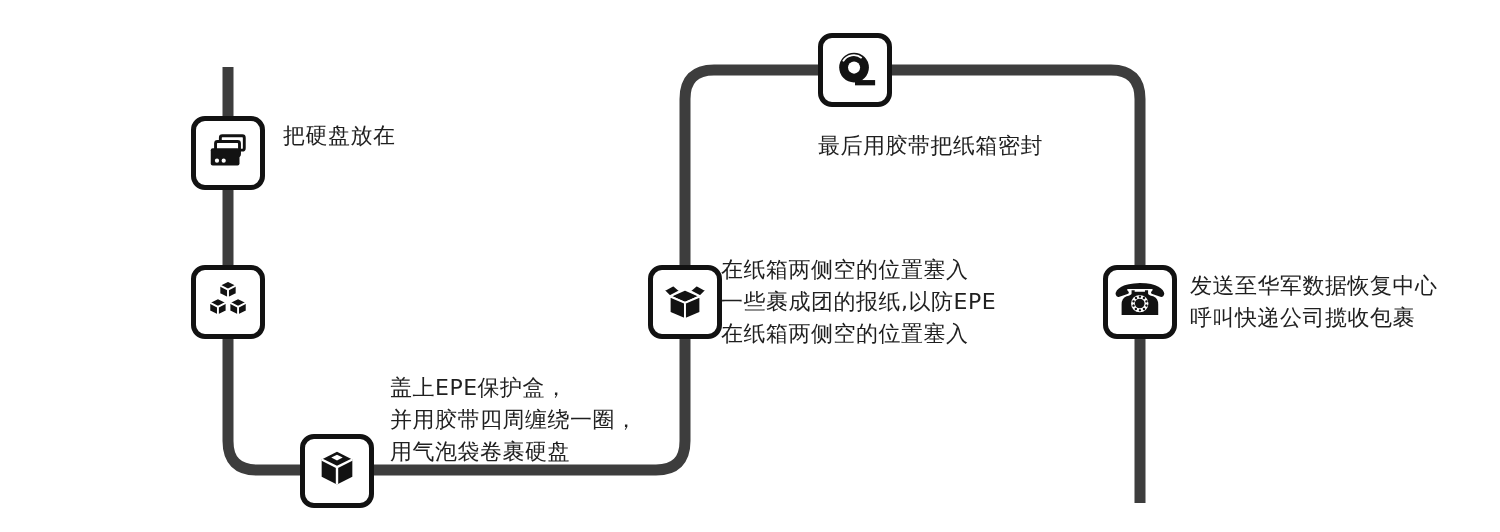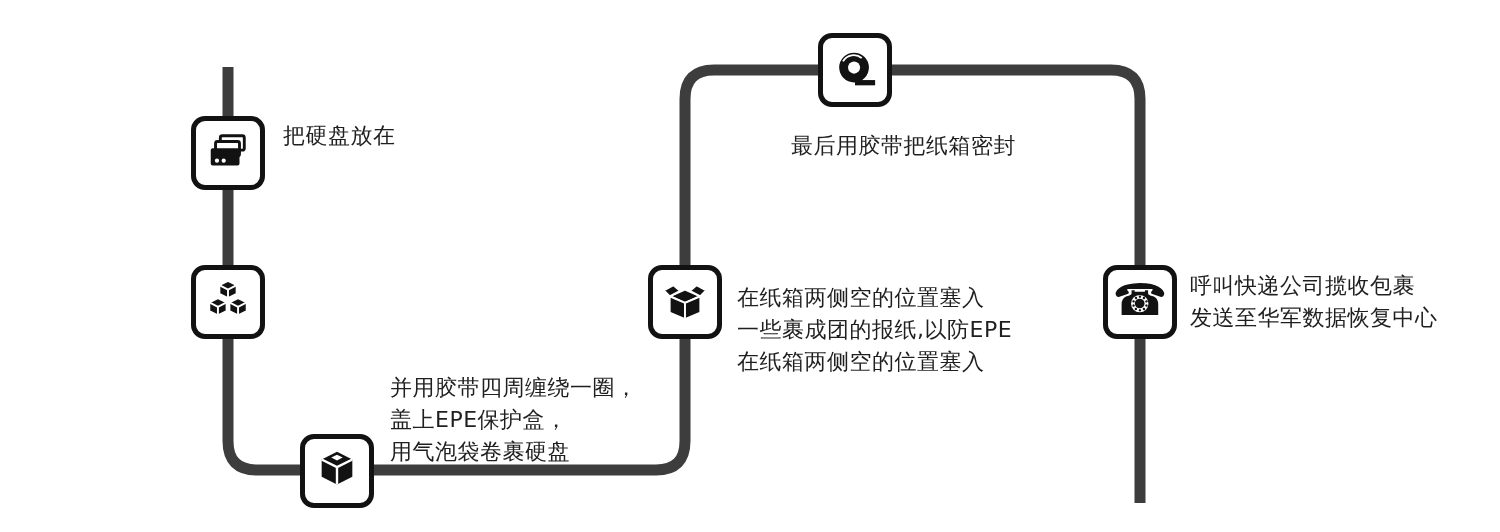--- a/index.html
+++ b/index.html
@@ -89,55 +89,55 @@
   </div>
 
   <div class="icon-box" style="left:300px; top:434px;">
     <svg class="glyph" viewBox="0 0 48 48" aria-hidden="true">
       <path d="M24 4 L40 12 L40 30 L24 38 L8 30 L8 12 Z" fill="currentColor"></path>
       <path d="M8 12 L24 20 L40 12 M24 20 L24 38" fill="none" stroke="#ffffff" stroke-width="2.5" stroke-linejoin="round"></path>
       <path d="M24 7 L30 10 L24 13 L18 10 Z" fill="#ffffff"></path>
     </svg>
   </div>
   <div class="label" style="left:390px; top:372px;">
+    <div>盖上EPE保护盒，</div>
     <div>并用胶带四周缠绕一圈，</div>
-    <div>盖上EPE保护盒，</div>
     <div>用气泡袋卷裹硬盘</div>
   </div>
 
   <div class="icon-box" style="left:648px; top:265px;">
     <svg class="glyph" viewBox="0 0 48 48" aria-hidden="true">
       <g fill="currentColor" stroke="#ffffff" stroke-width="2" stroke-linejoin="round">
         <path d="M24 11 L40 18 L24 25 L8 18 Z"></path>
         <path d="M8 18 L24 25 L24 42 L8 35 Z"></path>
         <path d="M40 18 L24 25 L24 42 L40 35 Z"></path>
         <path d="M8 18 L2 12 L12 6.5 L19 12.5 Z"></path>
         <path d="M40 18 L46 12 L36 6.5 L29 12.5 Z"></path>
       </g>
     </svg>
   </div>
-  <div class="label" style="left:737px; top:254px;margin-top:28px;">
+  <div class="label" style="left:721px; top:254px;">
     <div>在纸箱两侧空的位置塞入</div>
     <div>一些裹成团的报纸,以防EPE</div>
     <div>在纸箱两侧空的位置塞入</div>
   </div>
 
   <div class="icon-box" style="left:818px; top:33px;">
     <svg class="glyph" viewBox="0 0 48 48" aria-hidden="true">
       <rect x="24" y="34.5" width="21" height="5.5" fill="currentColor"></rect>
       <circle cx="23" cy="21.5" r="15.5" fill="currentColor"></circle>
       <circle cx="23" cy="21.5" r="6.3" fill="#ffffff"></circle>
       <path d="M11.5 15 A 13 13 0 0 1 31 11.5" fill="none" stroke="#ffffff" stroke-width="2"></path>
     </svg>
   </div>
-  <div class="label" style="left:791px; top:130px;">
+  <div class="label" style="left:818px; top:130px;">
     <div>最后用胶带把纸箱密封</div>
   </div>
 
   <div class="icon-box" style="left:1103px; top:265px;">
     <span class="phone-glyph">☎</span>
   </div>
   <div class="label" style="left:1190px; top:270px;">
+    <div>发送至华军数据恢复中心</div>
     <div>呼叫快递公司揽收包裹</div>
-    <div>发送至华军数据恢复中心</div>
   </div>
 
 </div>
 
 </body></html>

